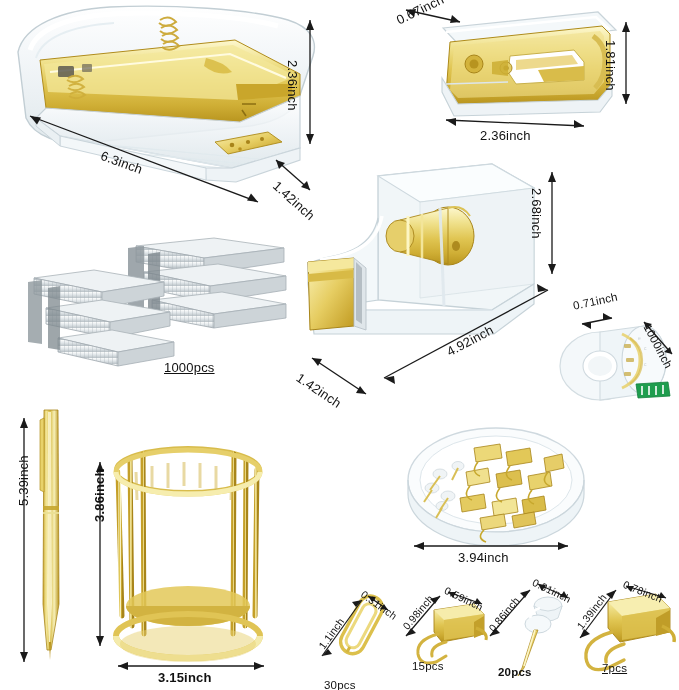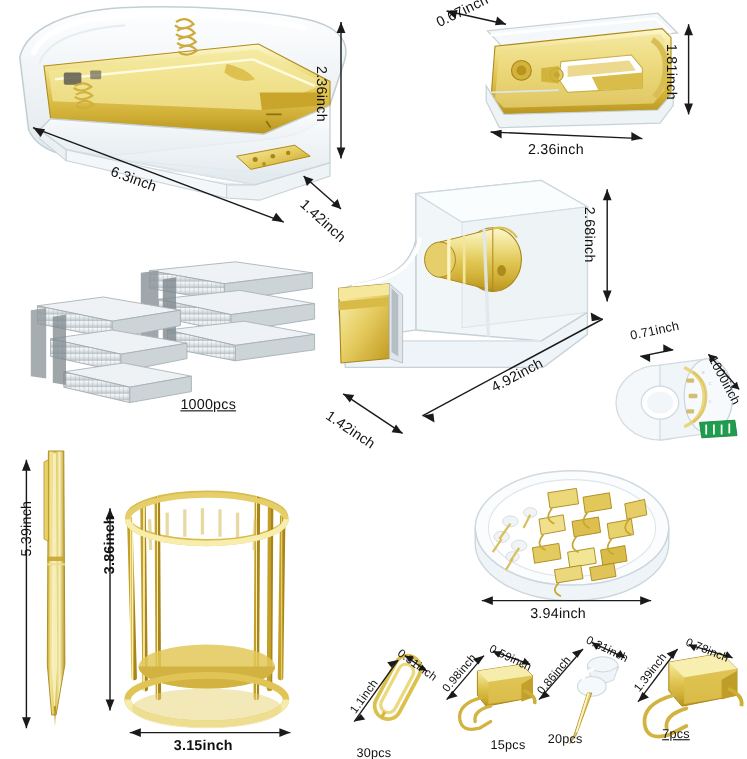--- a/index.html
+++ b/index.html
@@ -382,21 +382,21 @@
         <path d="M4 32 l-4 10 l8 0 Z"></path>
           <path d="M4 216 l-4 -10 l8 0 Z"></path>
         <path d="M22 236 l10 -4 l0 8 Z"></path>
           <path d="M168 236 l-10 -4 l0 8 Z"></path>
       </g>
     </svg>
     <div class="lbl" style="left:-4px;top:92px;transform:rotate(-90deg);transform-origin:left top;">3.86inch</div>
     <div class="lbl" style="left:62px;top:240px;">3.15inch</div>
   </div>
 
-  <div class="item" style="left:420px;top:418px;width:200px;height:150px;">
+  <div class="item" style="left:396px;top:418px;width:200px;height:150px;">
     <svg width="200" height="150" viewBox="0 0 200 150">
       <g>
         <ellipse cx="100" cy="62" rx="88" ry="52" fill="#fafcfd" stroke="#cfd9df" stroke-width="1.4"></ellipse>
         <path d="M12 62 a88 52 0 0 0 176 0 l0 14 a88 52 0 0 1 -176 0 Z" fill="#eef4f7" stroke="#cbd6dc" stroke-width="1.2"></path>
         <ellipse cx="100" cy="62" rx="76" ry="44" fill="#ffffff" stroke="#dde6eb" stroke-width="1"></ellipse>
 
         <g fill="#f0f4f6" stroke="#cad4da" stroke-width="0.7">
           <ellipse cx="44" cy="56" rx="7" ry="5"></ellipse>
             <ellipse cx="36" cy="70" rx="7" ry="5"></ellipse>
           <ellipse cx="52" cy="78" rx="7" ry="5"></ellipse>
@@ -494,21 +494,21 @@
       </g>
       <g fill="#1a1a1a">
         <path d="M8 64 l5 -8 l5 5 Z"></path>
           <path d="M42 24 l-5 8 l-5 -5 Z"></path>
         <path d="M50 20 l8 0 l-3 6 Z"></path>
           <path d="M84 32 l-8 0 l3 -6 Z"></path>
       </g>
     </svg>
     <div class="lbl xs" style="left:2px;top:52px;transform:rotate(-50deg);transform-origin:left top;">0.98inch</div>
     <div class="lbl xs" style="left:50px;top:12px;transform:rotate(26deg);transform-origin:left top;">0.59inch</div>
-    <div class="lbl sm" style="left:14px;top:100px;margin-left:34px;">15pcs</div>
+    <div class="lbl sm" style="left:14px;top:88px;">15pcs</div>
   </div>
 
   <div class="item" style="left:486px;top:572px;width:96px;height:112px;">
     <svg width="96" height="112" viewBox="0 0 96 112">
       <g>
         <ellipse cx="62" cy="34" rx="14" ry="9" fill="#f3f7f9" stroke="#cdd8de" stroke-width="1"></ellipse>
         <path d="M48 34 q14 10 28 0 l-4 12 q-10 6 -20 0 Z" fill="#eef4f7" stroke="#cdd8de" stroke-width="0.9"></path>
         <ellipse cx="52" cy="52" rx="13" ry="9" fill="#f5f9fb" stroke="#cdd8de" stroke-width="1"></ellipse>
         <path d="M44 46 q2 -8 10 -10" fill="none" stroke="#ffffff" stroke-width="2.5"></path>
         <path d="M48 58 L36 96 L32 104 L38 96 L52 58 Z" fill="url(#goldB)" stroke="#a8851a" stroke-width="0.7"></path>
@@ -522,21 +522,21 @@
       </g>
       <g fill="#1a1a1a">
         <path d="M4 64 l5 -8 l5 5 Z"></path>
           <path d="M44 18 l-5 8 l-5 -5 Z"></path>
         <path d="M52 12 l8 1 l-4 6 Z"></path>
           <path d="M82 26 l-8 -1 l4 -6 Z"></path>
       </g>
     </svg>
     <div class="lbl xs" style="left:0px;top:54px;transform:rotate(-50deg);transform-origin:left top;">0.86inch</div>
     <div class="lbl xs" style="left:50px;top:4px;transform:rotate(26deg);transform-origin:left top;">0.31inch</div>
-    <div class="lbl sm" style="left:12px;top:94px;">20pcs</div>
+    <div class="lbl sm" style="left:12px;top:94px;font-weight:bold;">20pcs</div>
   </div>
 
   <div class="item" style="left:576px;top:566px;width:103px;height:118px;">
     <svg width="103" height="118" viewBox="0 0 103 118">
       <g>
         <path d="M32 36 L80 28 L94 42 L94 66 L44 76 L32 62 Z" fill="url(#goldA)" stroke="#a8851a" stroke-width="0.9"></path>
         <path d="M32 36 L80 28 L94 42 L46 50 Z" fill="#f7eeb0"></path>
         <path d="M46 50 L94 42 L94 66 L46 74 Z" fill="#dcc04e" opacity="0.85"></path>
         <path d="M80 52 L94 44 L94 66 L80 70 Z" fill="#c09d28"></path>
         <g stroke="#d3b340" stroke-width="3.4" fill="none" stroke-linecap="round">

